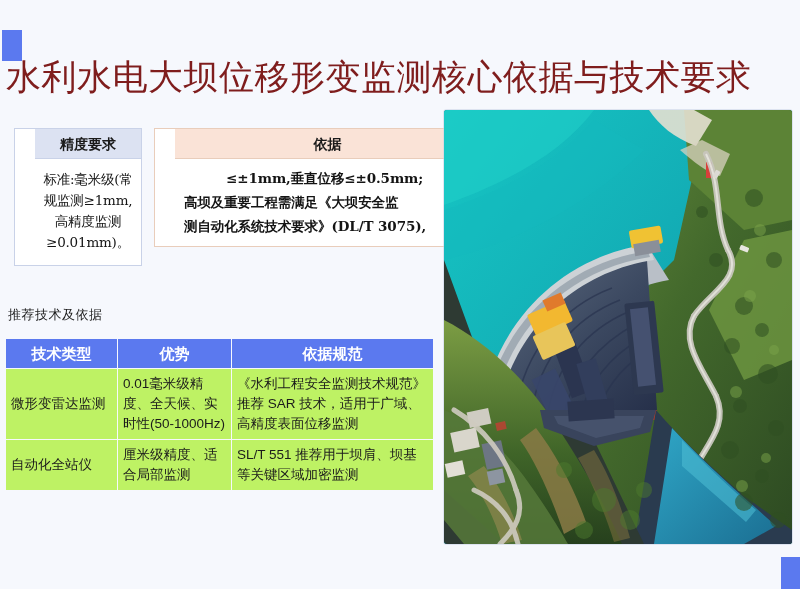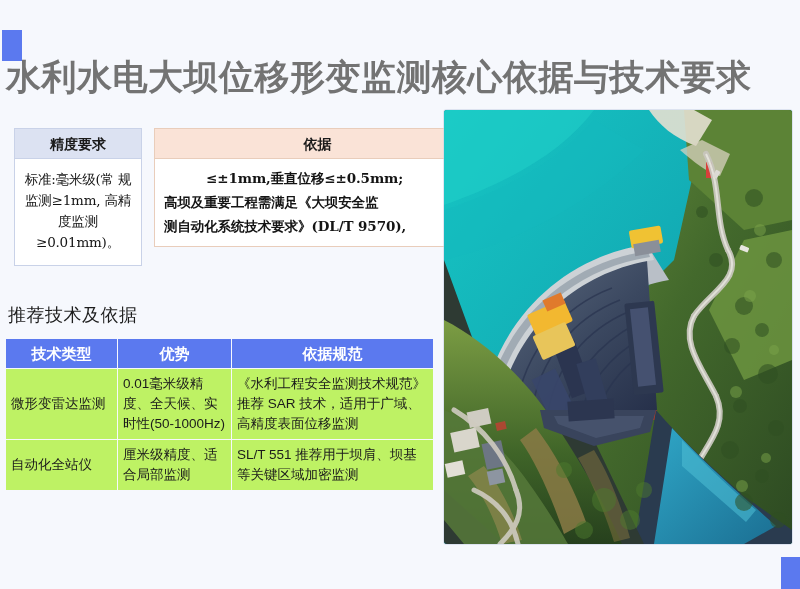--- a/index.html
+++ b/index.html
@@ -40,32 +40,33 @@
   }
 
   
   .title {
     position: absolute;
     left: 6px;
     top: 55px;
     width: 790px;
     font-family: "DejaVu Serif", "Liberation Serif", serif;
     font-size: 35px;
-    font-weight: 700;
+    font-weight: 400;
     letter-spacing: 0.5px;
-    color: #737373;
+    color: #7f1d1d;
     white-space: nowrap;
     line-height: 44px;
   }
 
   
   .box {
     position: absolute;
     box-sizing: border-box;
     background: #ffffff;
+    padding-left: 20px;
   }
   .box-head {
     box-sizing: border-box;
     text-align: center;
     font-family: "DejaVu Serif", "Liberation Serif", serif;
     font-weight: bold;
     color: #1a1a1a;
     font-size: 14px;
     line-height: 16px;
     padding: 7px 2px 6px 2px;
@@ -118,21 +119,21 @@
   #box-basis .box-body .indent1 { display:block; text-indent: 14px; }
   #box-basis .box-body .indent2 { display:block; text-indent: 42px; }
   #box-basis .box-body .ln { display:block; }
 
   
   .section-heading {
     position: absolute;
     left: 8px;
     top: 303px;
     font-family: "DejaVu Serif", "Liberation Serif", serif;
-    font-size: 18px;
+    font-size: 13px;
     font-weight: 400;
     color: #1d1d1d;
     line-height: 24px;
     letter-spacing: 0.5px;
   }
 
   
   .tbl-wrap {
     position: absolute;
     left: 5px;
@@ -203,21 +204,21 @@
       <span class="ln">高精度监测</span>
       <span class="ln">≥0.01mm)。</span>
     </div>
   </div>
 
   <div class="box" id="box-basis">
     <div class="box-head">依据</div>
     <div class="box-body">
       <span class="indent2">≤±1mm,垂直位移≤±0.5mm;</span>
       <span class="ln">高坝及重要工程需满足《大坝安全监</span>
-      <span class="ln">测自动化系统技术要求》(DL/T 9570),</span>
+      <span class="ln">测自动化系统技术要求》(DL/T 3075),</span>
     </div>
   </div>
 
   <div class="section-heading">推荐技术及依据</div>
 
   <div class="tbl-wrap">
     <table class="tech">
       <colgroup>
           <col class="w1">
           <col class="w2">

